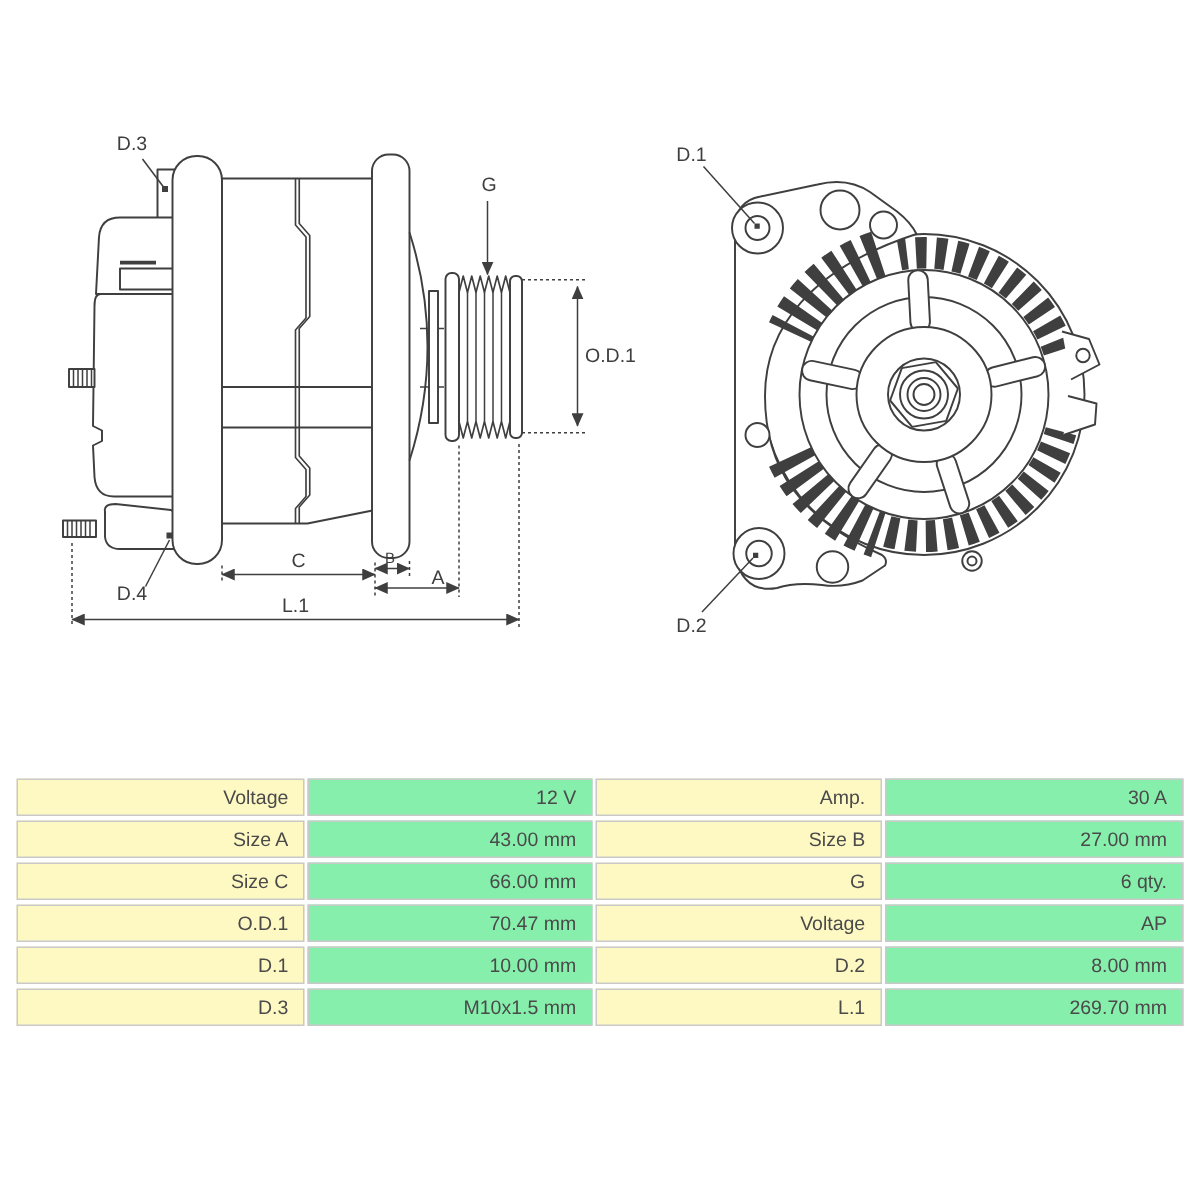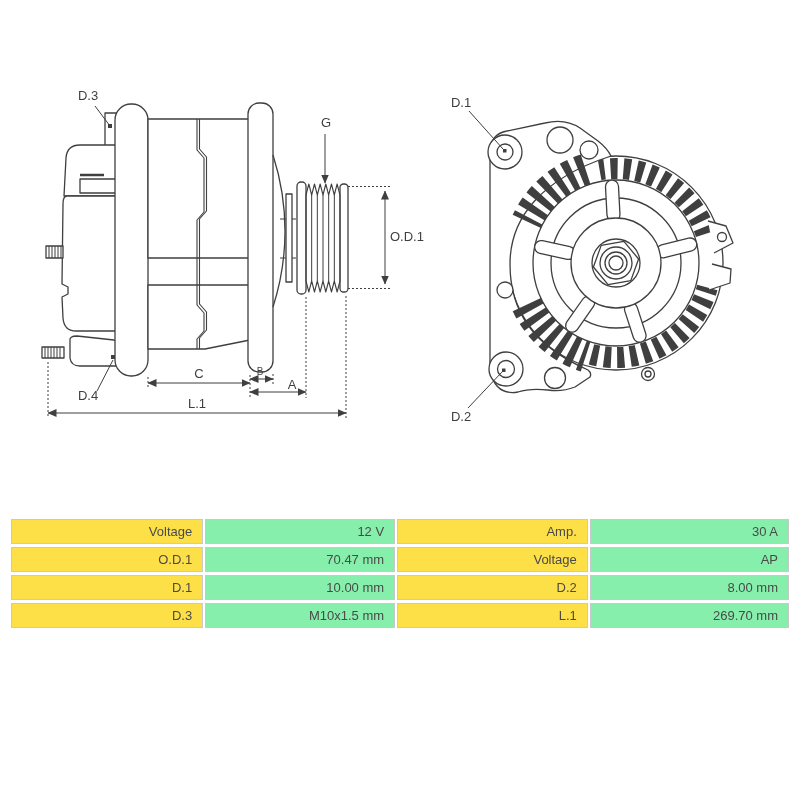--- a/index.html
+++ b/index.html
@@ -6,21 +6,21 @@
   .canvas{position:relative;width:800px;height:800px;background:#fff;overflow:hidden;
           font-family:"Liberation Sans",sans-serif;}
   .drawing-svg{position:absolute;top:0;left:0;}
   .svg-label{font-family:"Liberation Sans",sans-serif;font-size:13px;fill:#3f3f3f;}
   .svg-label-sm{font-family:"Liberation Sans",sans-serif;font-size:10px;fill:#3f3f3f;}
   .spec-table{position:absolute;left:9px;top:516px;width:782px;
               border-collapse:separate;border-spacing:2px 3px;table-layout:fixed;}
   .spec-table td{height:23px;border:1px solid #c9c9c9;font-size:13px;color:#4a4a4a;
                  text-align:right;padding:0 10px;vertical-align:middle;white-space:nowrap;
                  overflow:hidden;}
-  .spec-table td.lbl{background:#fde047;}
+  .spec-table td.lbl{background:#fef9c3;}
   .spec-table td.val{background:#86efac;}
 </style>
 </head>
 <body>
 
 <div class="canvas">
 
 <svg class="drawing-svg" width="800" height="460" viewBox="0 0 800 460">
   <defs>
     <marker id="ar" markerWidth="9" markerHeight="8" refX="8.5" refY="4" orient="auto-start-reverse" markerUnits="userSpaceOnUse">
@@ -181,20 +181,32 @@
         <col style="width:25.8%">
   </colgroup>
   <tbody>
     <tr>
       <td class="lbl">Voltage</td>
       <td class="val">12 V</td>
       <td class="lbl">Amp.</td>
       <td class="val">30 A</td>
     </tr>
     <tr>
+      <td class="lbl">Size A</td>
+      <td class="val">43.00 mm</td>
+      <td class="lbl">Size B</td>
+      <td class="val">27.00 mm</td>
+    </tr>
+    <tr>
+      <td class="lbl">Size C</td>
+      <td class="val">66.00 mm</td>
+      <td class="lbl">G</td>
+      <td class="val">6 qty.</td>
+    </tr>
+    <tr>
       <td class="lbl">O.D.1</td>
       <td class="val">70.47 mm</td>
       <td class="lbl">Voltage</td>
       <td class="val">AP</td>
     </tr>
     <tr>
       <td class="lbl">D.1</td>
       <td class="val">10.00 mm</td>
       <td class="lbl">D.2</td>
       <td class="val">8.00 mm</td>

